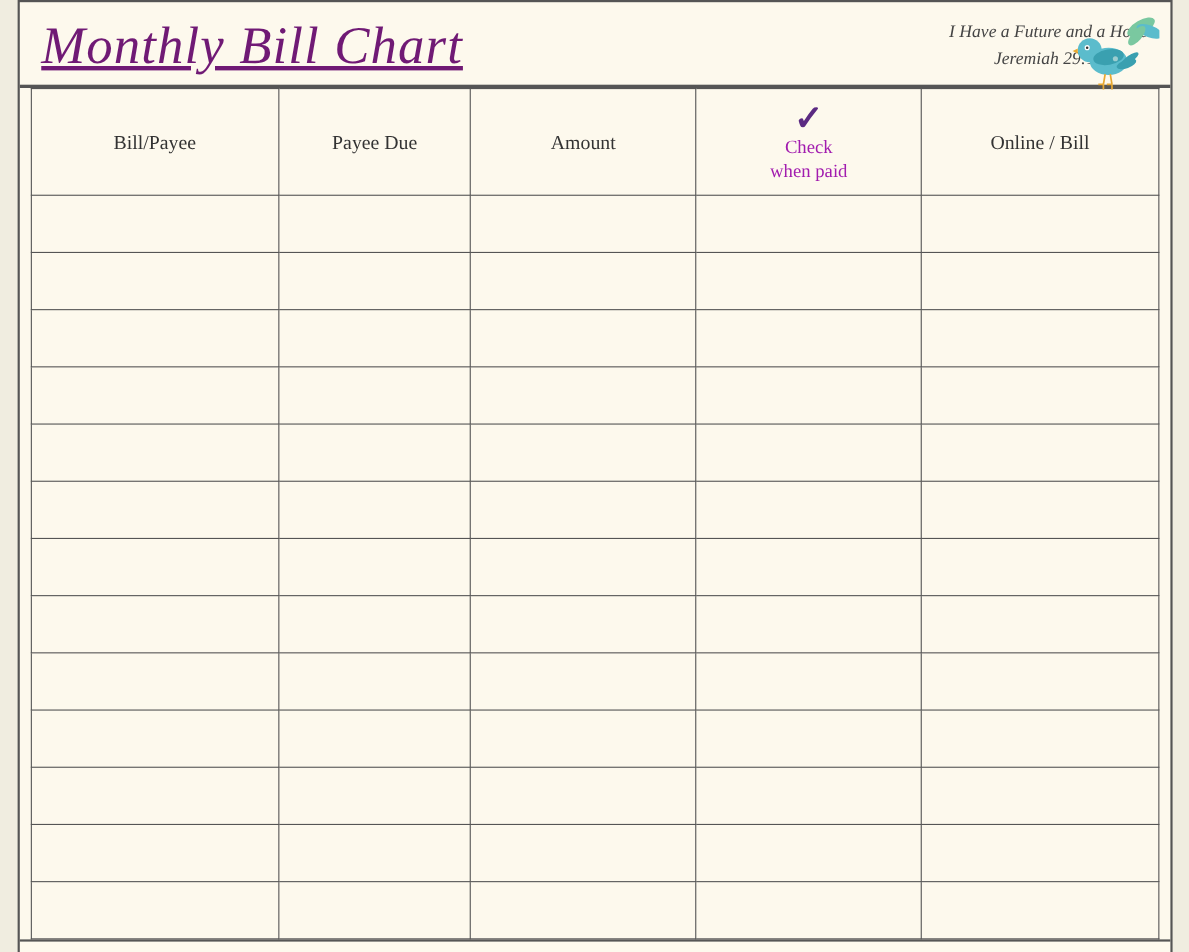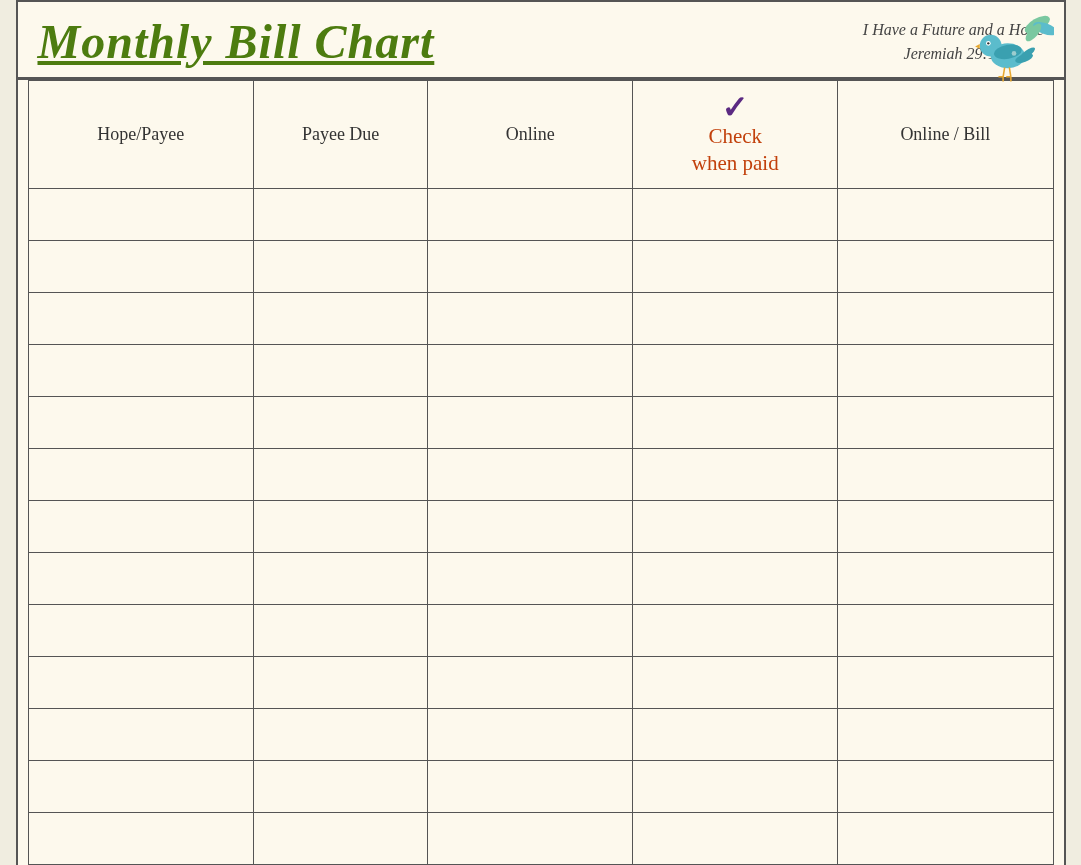--- a/index.html
+++ b/index.html
@@ -29,23 +29,23 @@
       display: flex;
       align-items: center;
       justify-content: space-between;
       padding: 12px 20px 8px 20px;
       border-bottom: 3px solid #555;
     }
 
     .title {
       font-family: 'Georgia', serif;
       font-size: 48px;
-      color: #4d7c0f;
+      color: #701a75;
       font-style: italic;
-      font-weight: bold;
+      font-weight: normal;
       text-decoration: underline;
       letter-spacing: 1px;
     }
 
     .header-right {
       display: flex;
       flex-direction: column;
       align-items: center;
       position: relative;
     }
@@ -116,22 +116,22 @@
     }
 
     .check-mark {
       font-size: 32px;
       color: #5b2a82;
       line-height: 1;
       font-weight: bold;
     }
 
     .check-text {
-      font-size: 21px;
-      color: #c2410c;
+      font-size: 17px;
+      color: #a21caf;
       line-height: 1.3;
     }
 
     
     .footer {
       border-top: 2px solid #555;
       padding: 8px 10px;
       text-align: center;
       font-size: 13px;
       color: #555;
@@ -184,27 +184,27 @@
         </svg>
       </div>
     </div>
   </div>
 
   <div class="table-container">
     <table>
       <thead>
         <tr>
           <th class="col-bill">
-            <span>Hope/Payee</span>
+            <span>Bill/Payee</span>
           </th>
           <th class="col-date">
             <span>Payee Due</span>
           </th>
           <th class="col-amount">
-            <span>Online</span>
+            <span>Amount</span>
           </th>
           <th class="col-check">
             <div class="check-header">
               <span class="check-mark">✓</span>
               <span class="check-text">Check<br>when paid</span>
             </div>
           </th>
           <th class="col-online">
             <span>Online / Bill</span>
           </th>

